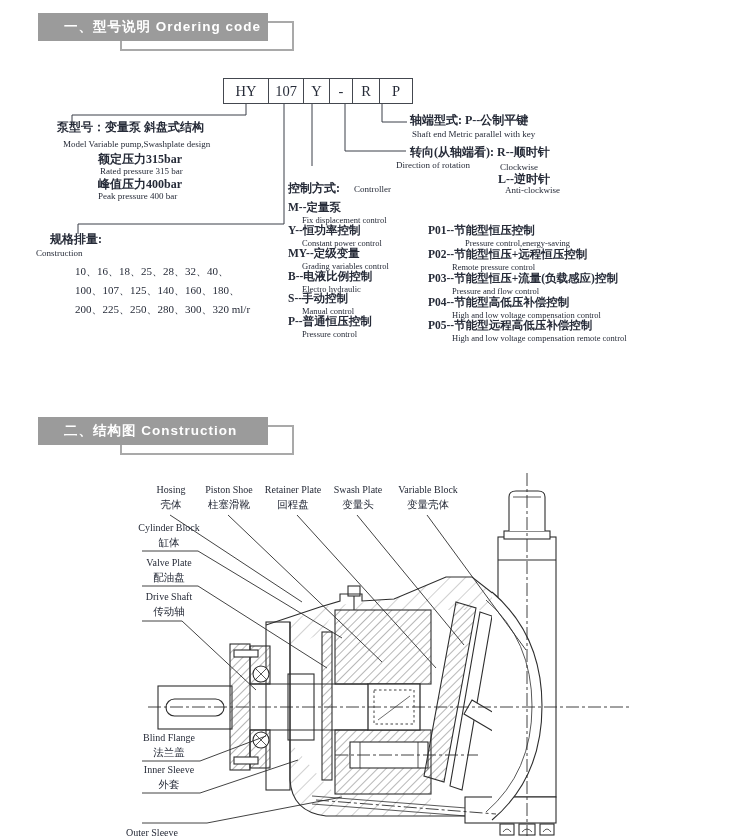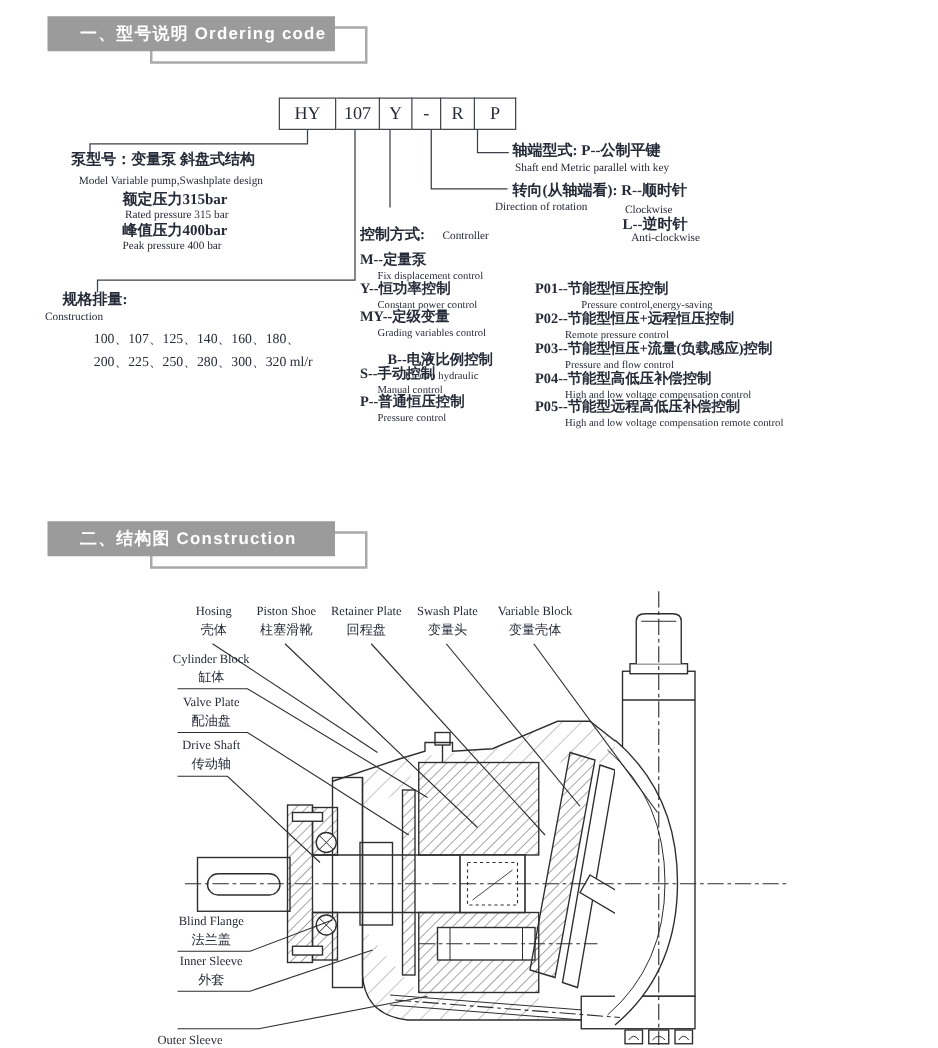--- a/index.html
+++ b/index.html
@@ -153,20 +153,21 @@
 <div class="abs zh" style="left:57px;top:119px;">泵型号：变量泵  斜盘式结构</div>
 <div class="abs en" style="left:63px;top:139px;">Model   Variable pump,Swashplate design</div>
 <div class="abs zh" style="left:98px;top:151px;">额定压力315bar</div>
 <div class="abs en" style="left:100px;top:166px;">Rated pressure 315 bar</div>
 <div class="abs zh" style="left:98px;top:176px;">峰值压力400bar</div>
 <div class="abs en" style="left:98px;top:191px;">Peak pressure 400 bar</div>
 
 <div class="abs zh" style="left:50px;top:231px;">规格排量:</div>
 <div class="abs en" style="left:36px;top:248px;">Construction</div>
 <div class="abs" style="left:75px;top:262px;">
+  <div class="disprow">10、16、18、25、28、32、40、</div>
   <div class="disprow">100、107、125、140、160、180、</div>
   <div class="disprow">200、225、250、280、300、320 ml/r</div>
 </div>
 
 <div class="abs" style="left:288px;top:178px;">
   <span class="zh">控制方式:</span>
   <span class="en" style="margin-left:10px;">Controller</span>
 </div>
 
 <div class="ctl-item" style="top:200px;">
@@ -174,21 +175,21 @@
   <div class="en">Fix displacement control</div>
 </div>
 <div class="ctl-item" style="top:223px;">
   <div class="zh">Y--恒功率控制</div>
   <div class="en">Constant power control</div>
 </div>
 <div class="ctl-item" style="top:246px;">
   <div class="zh">MY--定级变量</div>
   <div class="en">Grading variables control</div>
 </div>
-<div class="ctl-item" style="top:280px;margin-left:22px;">
+<div class="ctl-item" style="top:269px;">
   <div class="zh">B--电液比例控制</div>
   <div class="en">Electro hydraulic</div>
 </div>
 <div class="ctl-item" style="top:291px;">
   <div class="zh">S--手动控制</div>
   <div class="en">Manual control</div>
 </div>
 <div class="ctl-item" style="top:314px;">
   <div class="zh">P--普通恒压控制</div>
   <div class="en">Pressure control</div>

